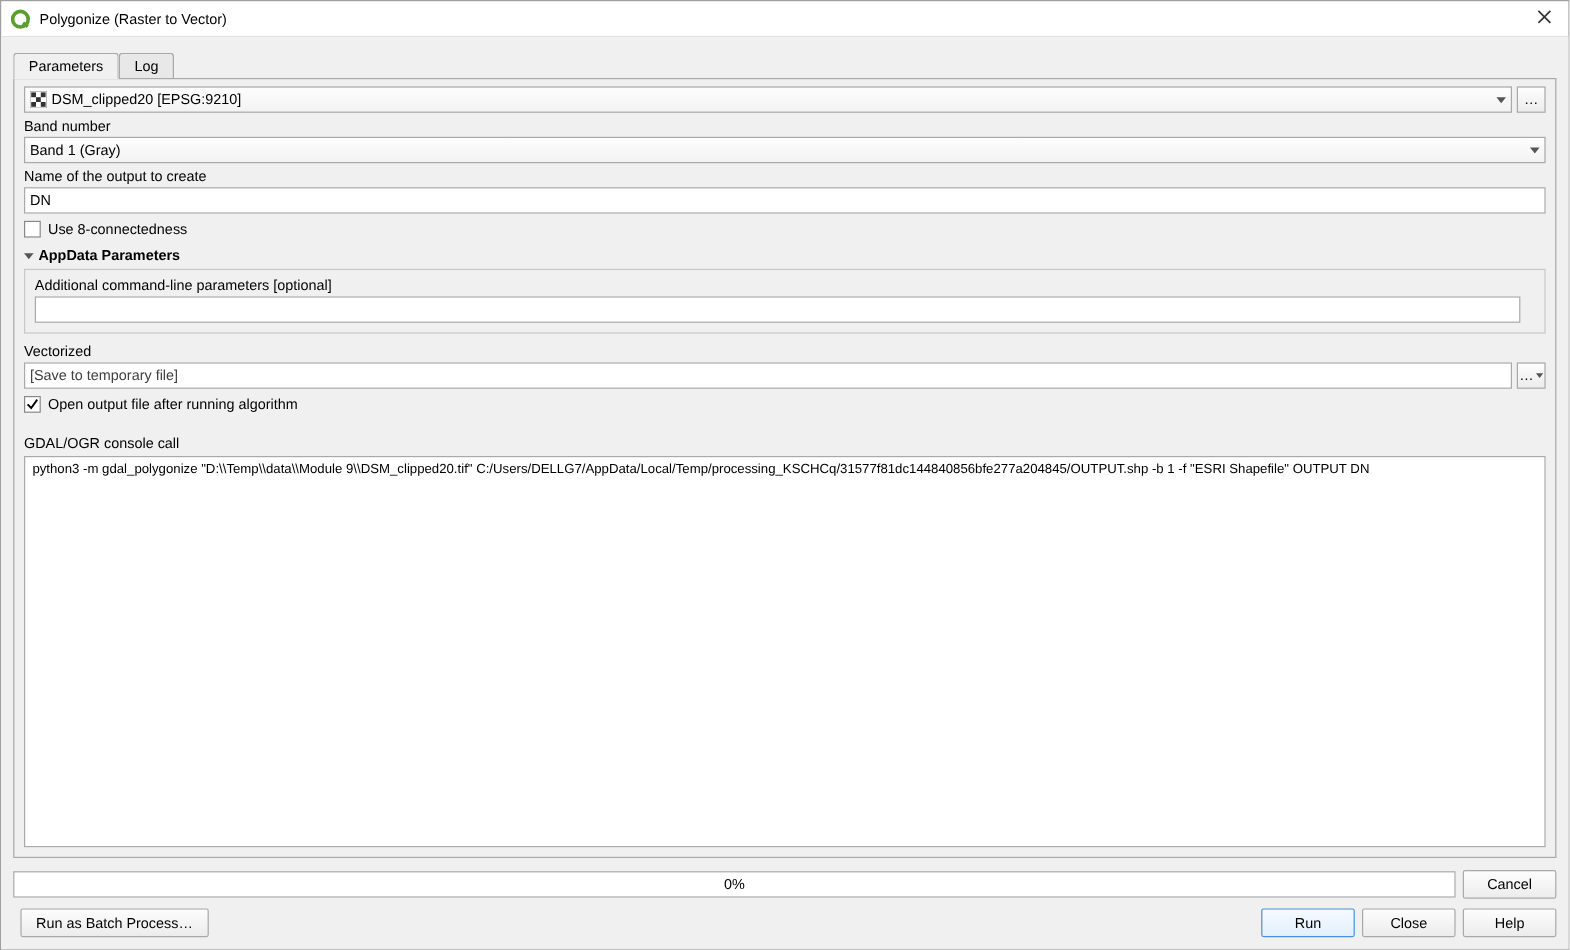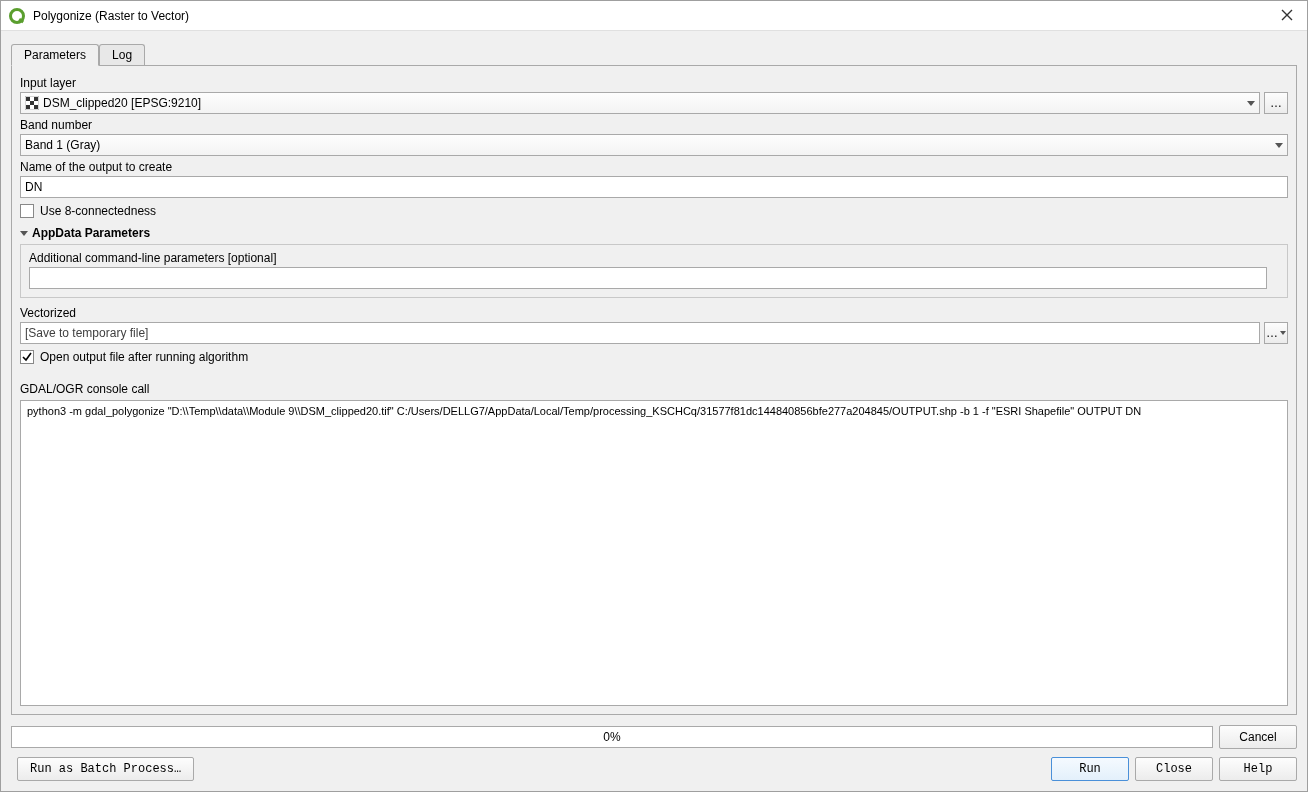--- a/index.html
+++ b/index.html
@@ -29,21 +29,21 @@
   .checkbox svg { display:none; }
   .group-header { display: flex; align-items: center; gap: 4px; font-weight: bold; margin: 4px 0; cursor: pointer; }
   .group-body { border: 1px solid #c8c8c8; background: #f0f0f0; padding: 6px 20px 8px 8px; margin-bottom: 4px; }
   .output-in { color: #404040; }
   .console-box { border: 1px solid #a9a9a9; background: #fff; flex: 1; margin-top: 2px; padding: 4px 6px; font-size: 11px; overflow: auto; }
   .bottom { padding: 10px 0 0 0; display: flex; flex-direction: column; gap: 8px; }
   .progress-row { display: flex; align-items: center; gap: 6px; }
   .progress { flex: 1; height: 22px; border: 1px solid #a9a9a9; background: #fff; display: flex; align-items: center; justify-content: center; }
   .btn { height: 24px; min-width: 78px; border: 1px solid #a9a9a9; background: linear-gradient(#fdfdfd,#ececec); padding: 0 12px; display: inline-flex; align-items: center; justify-content: center; cursor: pointer; border-radius: 2px; }
   .btn.primary { border-color: #4a90d9; background: linear-gradient(#f5faff,#e3f0fb); }
-  .button-row { display: flex; align-items: flex-start; font-family: Liberation Mono, monospace; }
+  .button-row { display: flex; align-items: flex-start; }
   .button-row .spacer { flex: 1; }
   .button-row .btn { margin-left: 6px; }
   .caret { width:0;height:0;border-left:4px solid transparent;border-right:4px solid transparent;border-top:5px solid #555; }
 </style>
 </head>
 <body>
 
 <div class="window">
   <div class="titlebar">
     <span class="qicon">
@@ -61,21 +61,20 @@
   </div>
 
   <div class="body">
     <div class="tabs-strip">
       <div class="tab active">Parameters</div>
       <div class="tab">Log</div>
     </div>
 
     <div class="tab-panel">
 
-      <div class="label">Input layer</div>
       <div class="row">
         <div class="combo">
           <span class="value">
             <span class="layericon">
               <svg viewBox="0 0 14 14">
                   <rect x="0" y="0" width="14" height="14" fill="#fff" stroke="#555" stroke-width="0.5"></rect>
                   <rect x="1" y="1" width="4" height="4" fill="#333"></rect>
                   <rect x="9" y="1" width="4" height="4" fill="#333"></rect>
                   <rect x="5" y="5" width="4" height="4" fill="#333"></rect>
                   <rect x="1" y="9" width="4" height="4" fill="#333"></rect>

